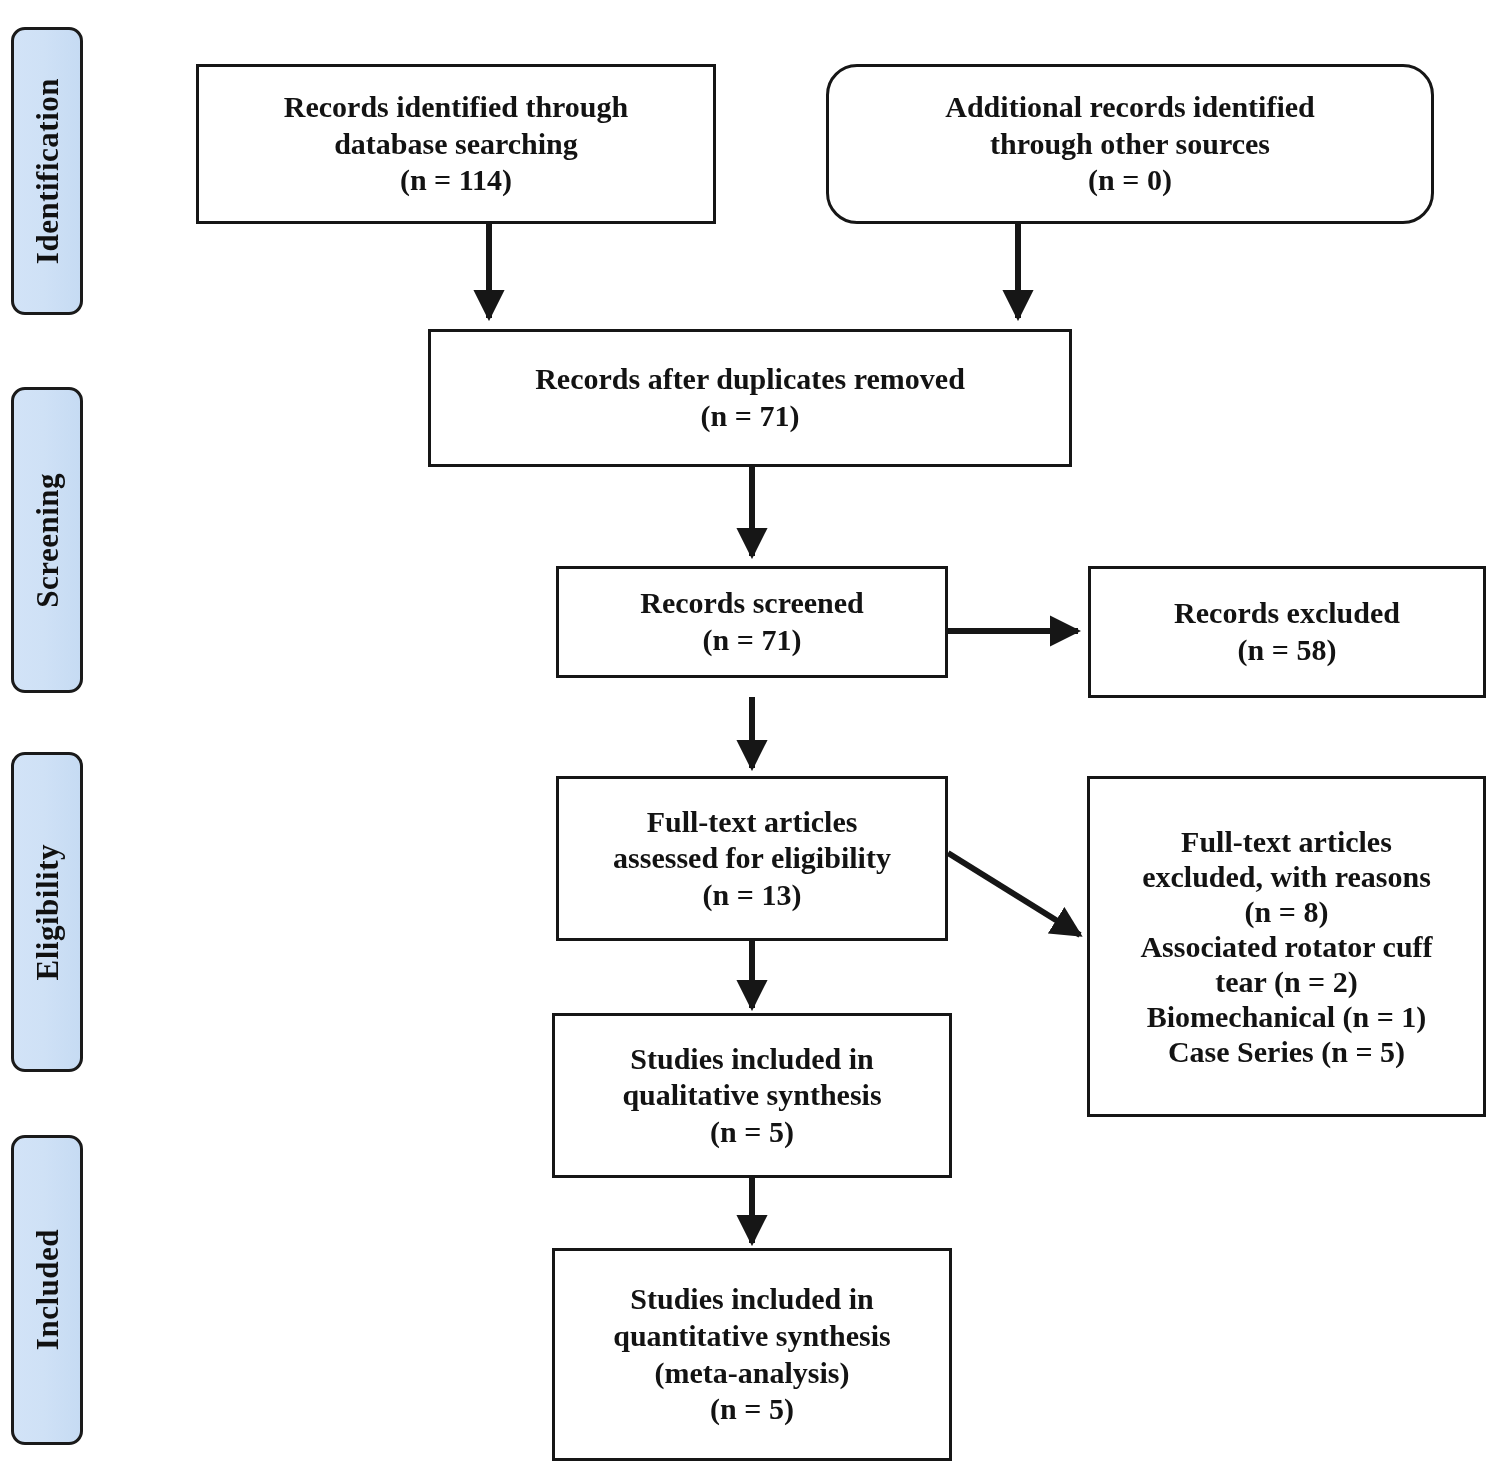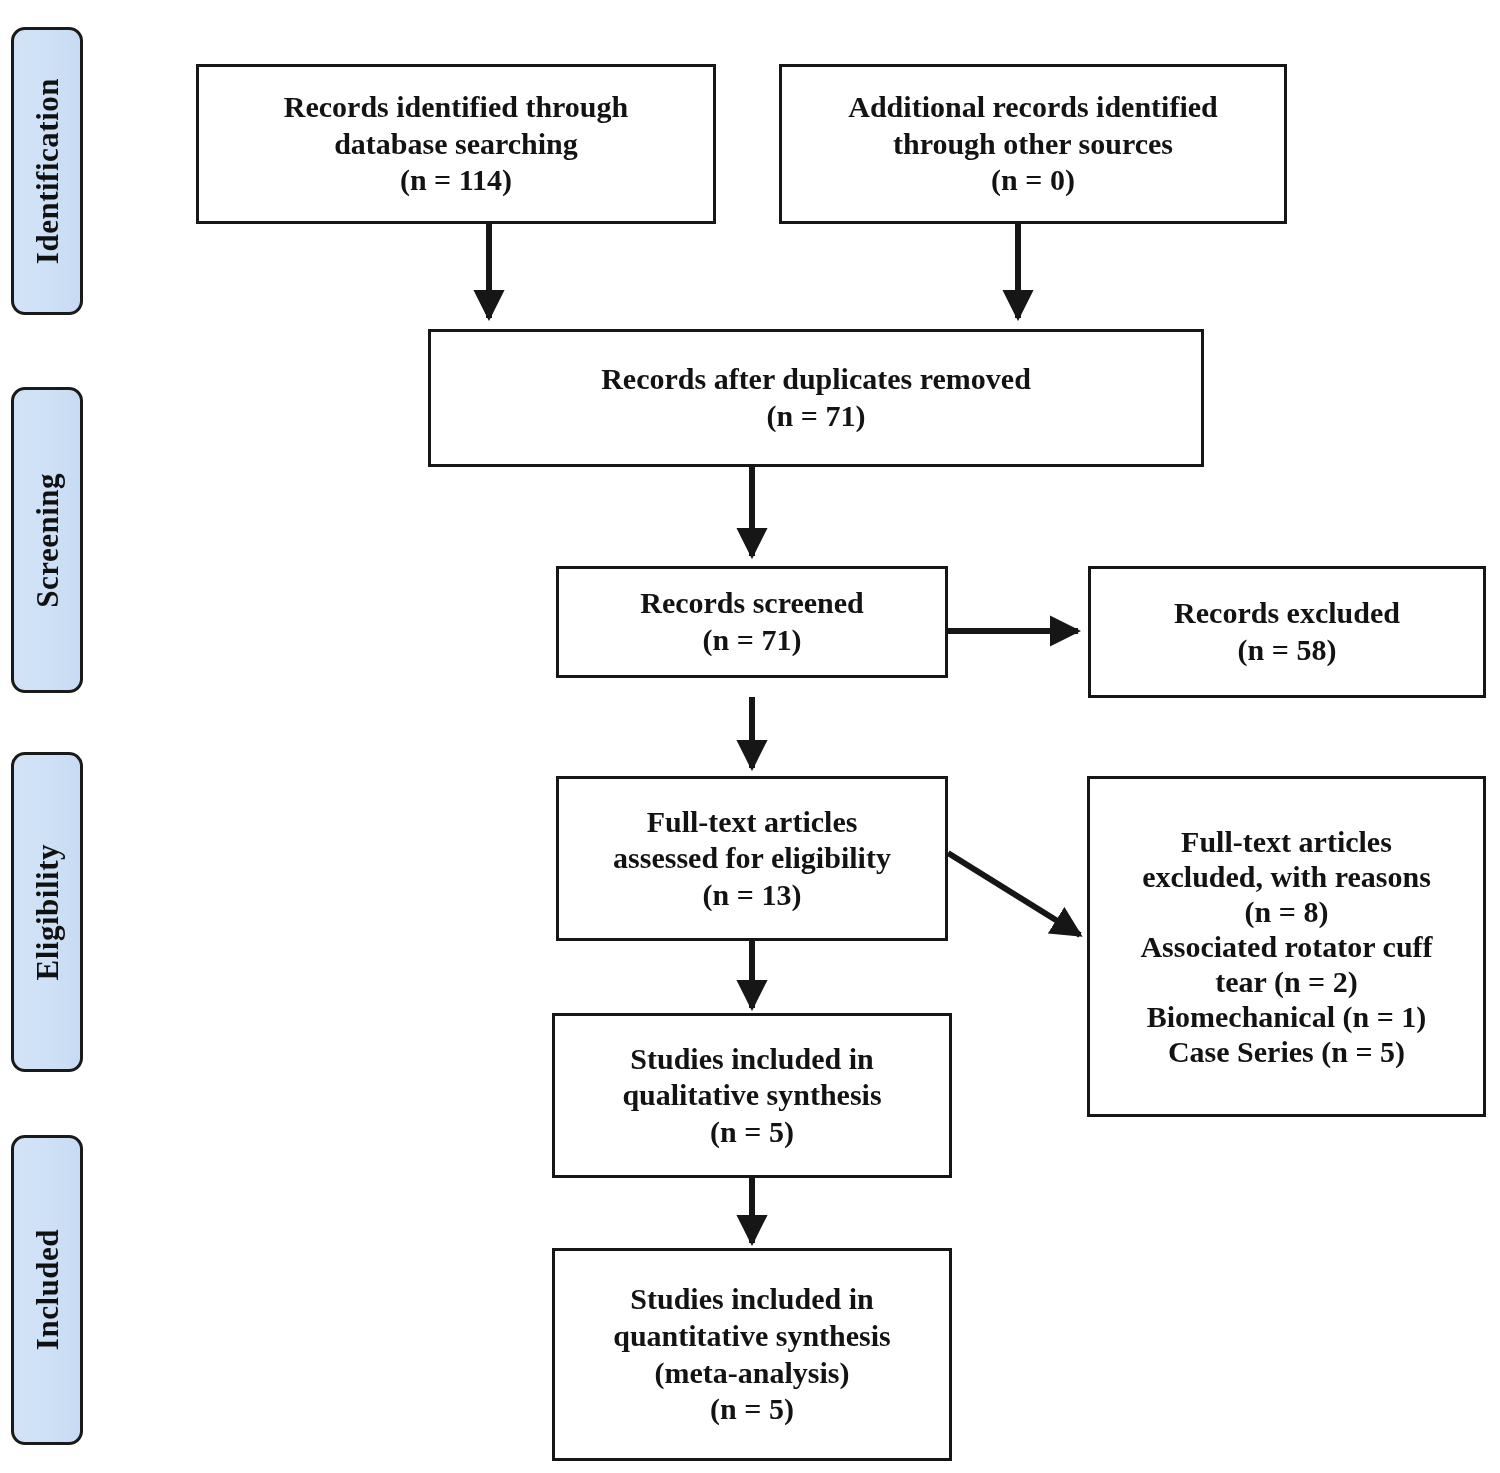--- a/index.html
+++ b/index.html
@@ -115,27 +115,27 @@
 
     <line x1="752" y1="1177" x2="752" y2="1243" stroke="#161616" stroke-width="6" marker-end="url(#arrow)"></line>
   </svg>
 
   <div class="box" style="left:196px; top:64px; width:520px; height:160px;">
     <span class="box-text">Records identified through
 database searching
 (n = 114)</span>
   </div>
 
-  <div class="box" style="left:779px; top:64px; width:508px; height:160px;">
+  <div class="box" style="left:826px; top:64px; width:608px; height:160px;border-radius:31px;">
     <span class="box-text">Additional records identified
 through other sources
 (n = 0)</span>
   </div>
 
-  <div class="box" style="left:428px; top:329px; width:776px; height:138px;">
+  <div class="box" style="left:428px; top:329px; width:644px; height:138px;">
     <span class="box-text">Records after duplicates removed
 (n = 71)</span>
   </div>
 
   <div class="box" style="left:556px; top:566px; width:392px; height:112px;">
     <span class="box-text">Records screened
 (n = 71)</span>
   </div>
 
   <div class="box" style="left:1088px; top:566px; width:398px; height:132px;align-items:center;">

